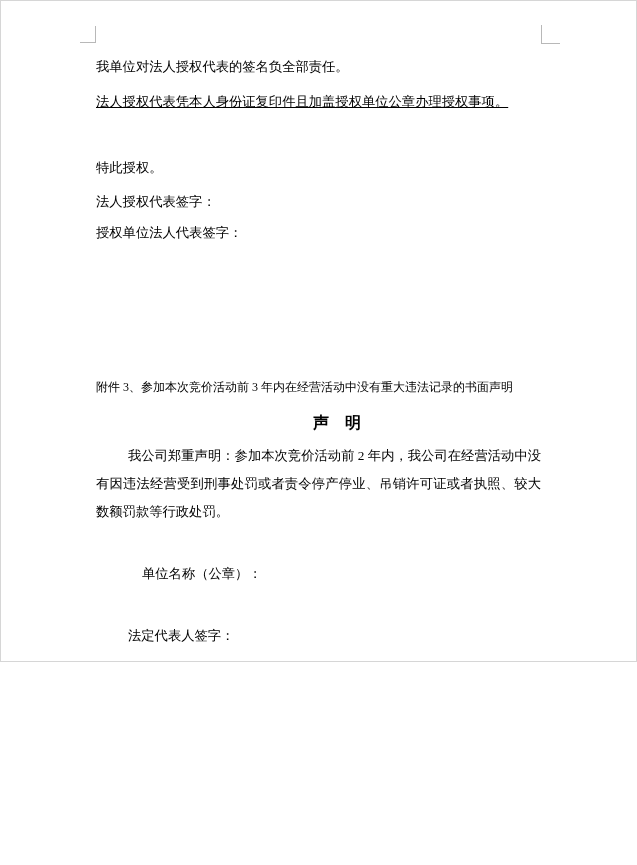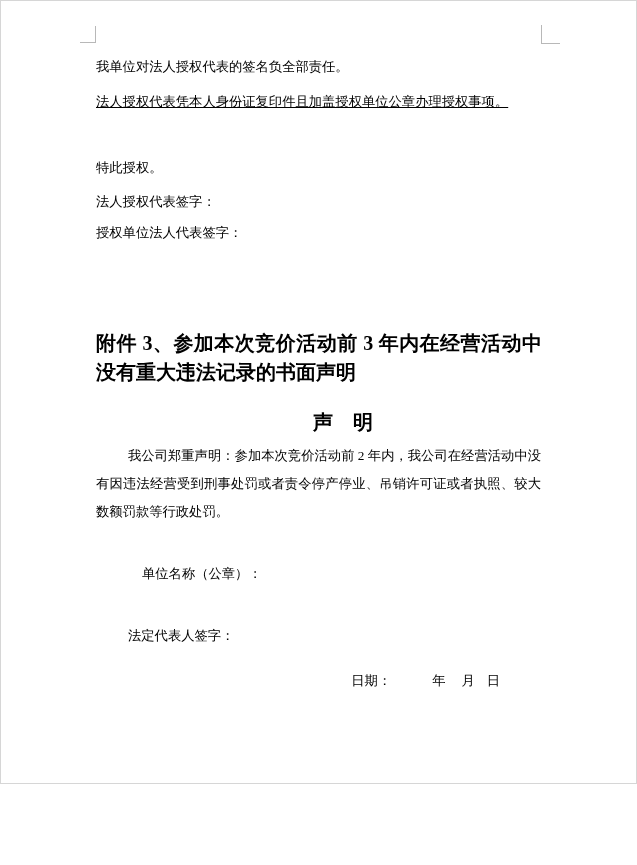--- a/index.html
+++ b/index.html
@@ -5,45 +5,46 @@
   :root {
     --text: #000000;
     --page-background: #ffffff;
     --page-border: #d6d6d6;
     --crop-mark: #b8b8b8;
   }
   html, body { margin: 0; padding: 0; background: #ffffff; }
   .page {
     position: relative;
     width: 637px;
-    height: 784px;
+    height: 662px;
     box-sizing: border-box;
     background: var(--page-background);
     border: 1px solid var(--page-border);
     font-family: "Liberation Serif", "DejaVu Serif", serif;
     color: var(--text);
     overflow: hidden;
   }
   .t {
     position: absolute;
     font-size: 13.3px;
     line-height: 17px;
     white-space: pre;
   }
   .heading {
     position: absolute;
-    font-size: 20px;
-    font-weight: bold;
+    font-size: 12px;
+    font-weight: normal;
     line-height: 29px;
     text-align: justify;
     white-space: normal;
+    margin-top: 44px;
   }
   .subheading {
     position: absolute;
-    font-size: 20px;
+    font-size: 16px;
     font-weight: bold;
     line-height: 17px;
     white-space: pre;
   }
   .para {
     position: absolute;
     font-size: 13.3px;
     line-height: 28px;
     text-align: justify;
     text-indent: 32px;

